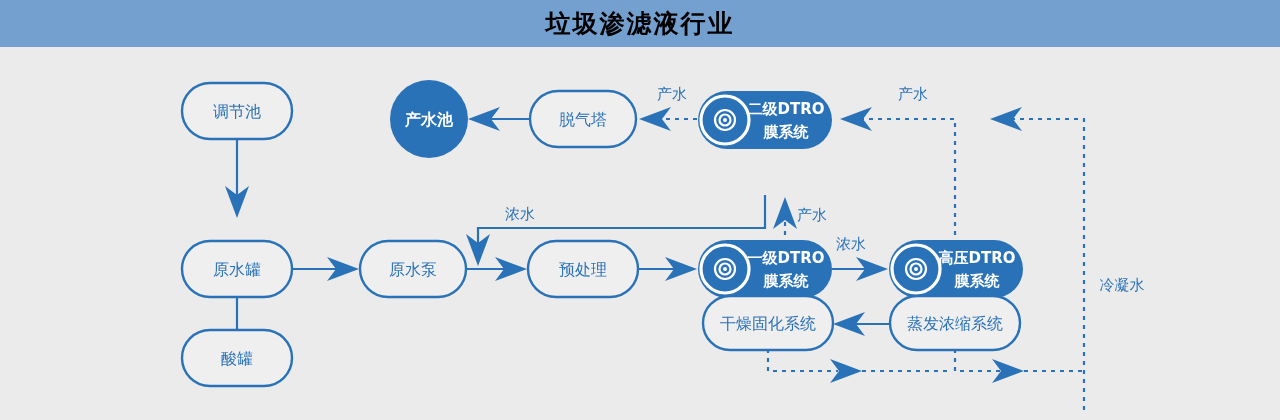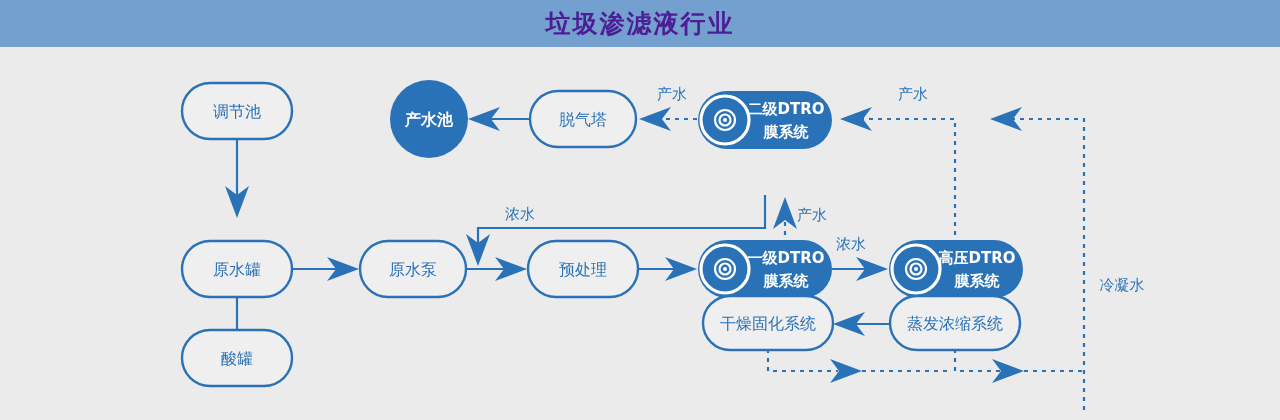--- a/index.html
+++ b/index.html
@@ -9,21 +9,21 @@
     font-family:"DejaVu Sans","Liberation Sans",sans-serif;
     overflow:hidden;
   }
   #app{position:relative;width:1280px;height:420px;}
   .header{
     position:absolute;left:0;top:0;width:1280px;height:47px;
     background:#74a0cf;
     display:flex;align-items:center;justify-content:center;
   }
   .header-title{
-    color:#4c1d95;font-size:25px;font-weight:bold;letter-spacing:2px;
+    color:#000000;font-size:25px;font-weight:bold;letter-spacing:2px;
     line-height:1;
   }
   .canvas{position:absolute;left:0;top:47px;width:1280px;height:373px;}
   svg{display:block;}
   .node-label{
     fill:#2a72b8;font-size:16px;font-family:"DejaVu Sans","Liberation Sans",sans-serif;
     text-anchor:middle;dominant-baseline:middle;
   }
   .node-label-w{
     fill:#ffffff;font-size:16px;font-weight:bold;

